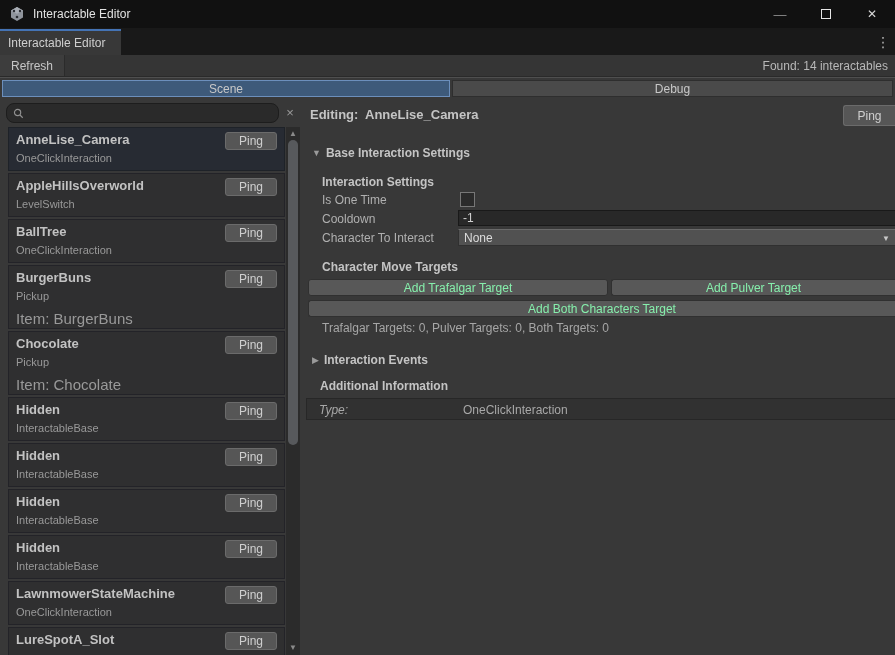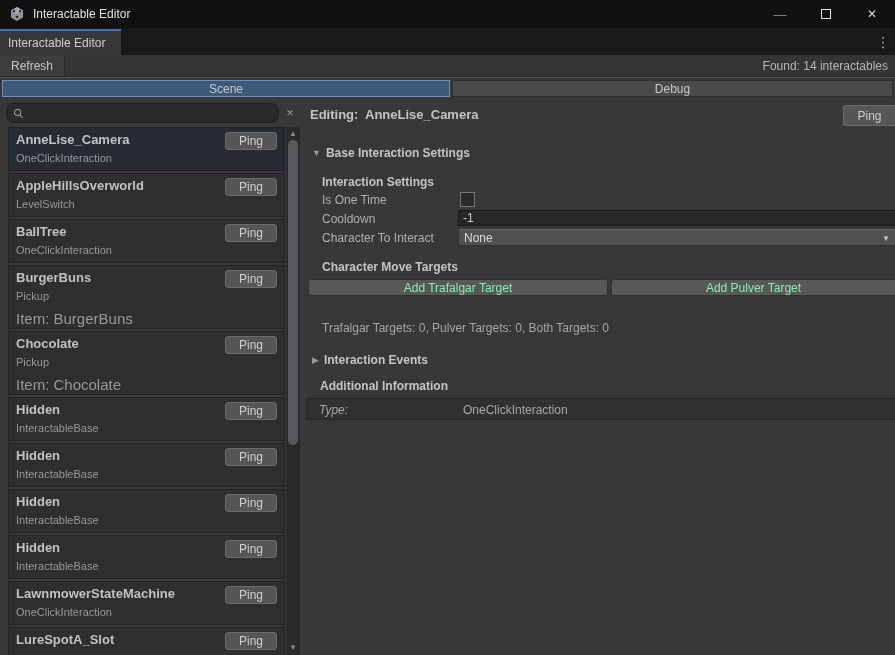--- a/index.html
+++ b/index.html
@@ -246,20 +246,21 @@
 
     <span class="rp-abs field-label" style="left:20px; top:133px;">Character To Interact</span>
     <div class="dropdown">
       <span>None</span>
       <span class="dd-arrow">▼</span>
     </div>
 
     <span class="rp-abs bold sec-title" style="left:20px; top:162px;">Character Move Targets</span>
     <button class="u-btn btn-traf">Add Trafalgar Target</button>
     <button class="u-btn btn-pulv">Add Pulver Target</button>
+    <button class="u-btn btn-both">Add Both Characters Target</button>
     <span class="rp-abs summary">Trafalgar Targets: 0, Pulver Targets: 0, Both Targets: 0</span>
 
     <div class="rp-abs foldout" style="left:10px; top:255px;">
       <span class="arrow">▶</span>
       <span class="bold">Interaction Events</span>
     </div>
 
     <span class="rp-abs bold" style="left:18px; top:281px;">Additional Information</span>
     <div class="type-row">
       <span class="type-label">Type:</span>

